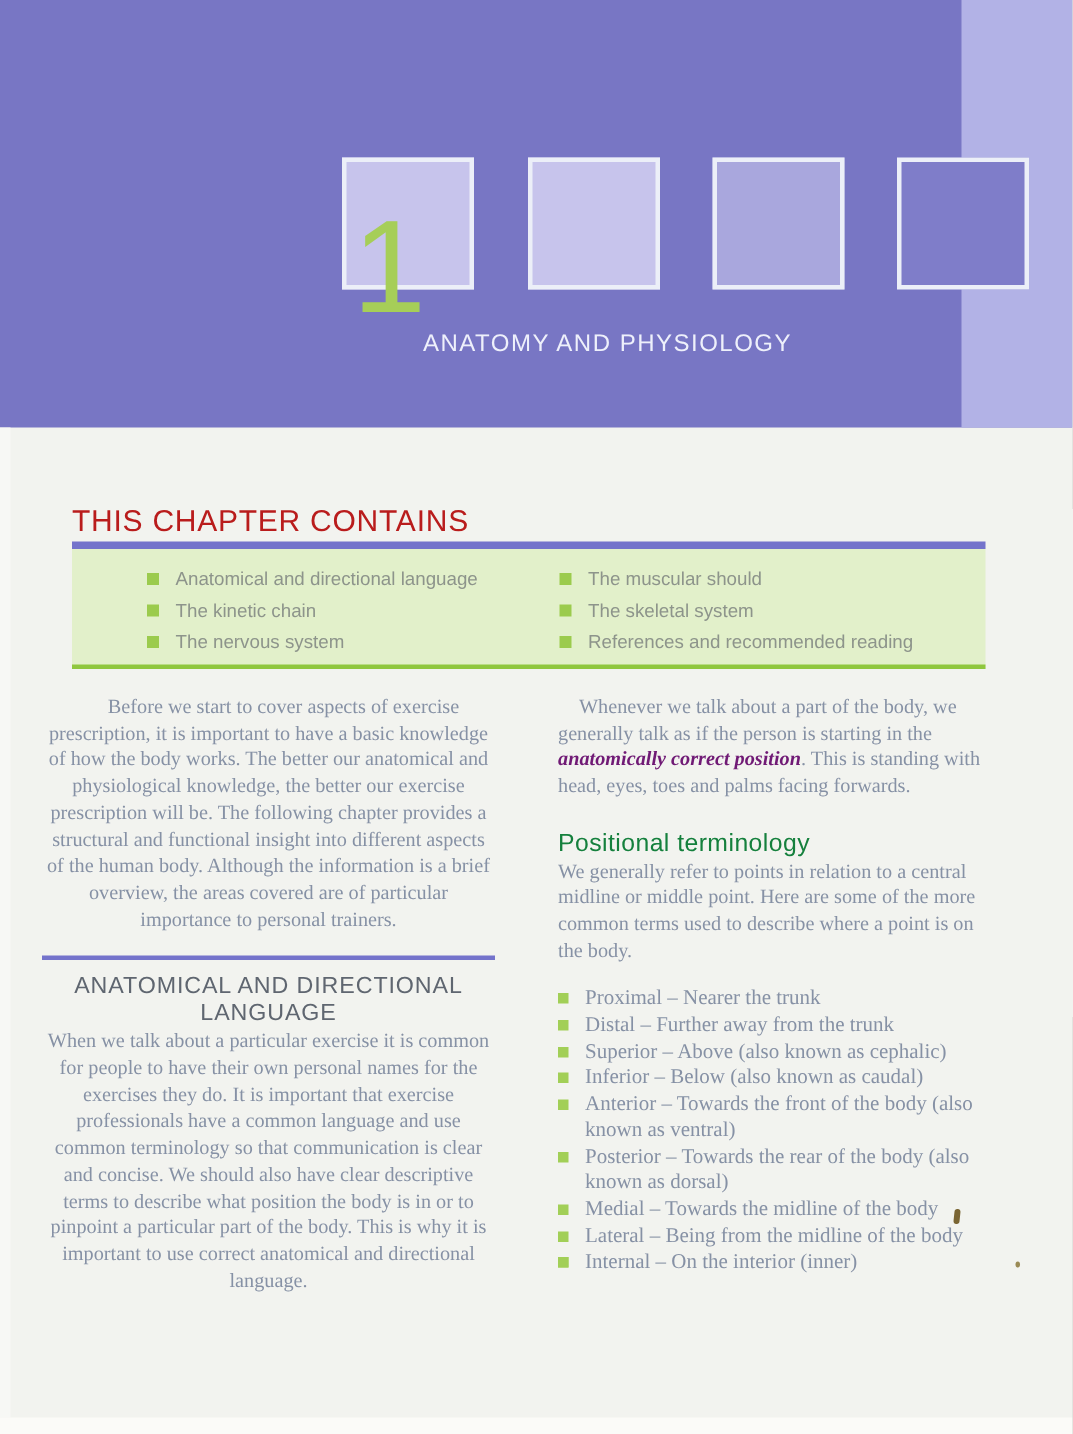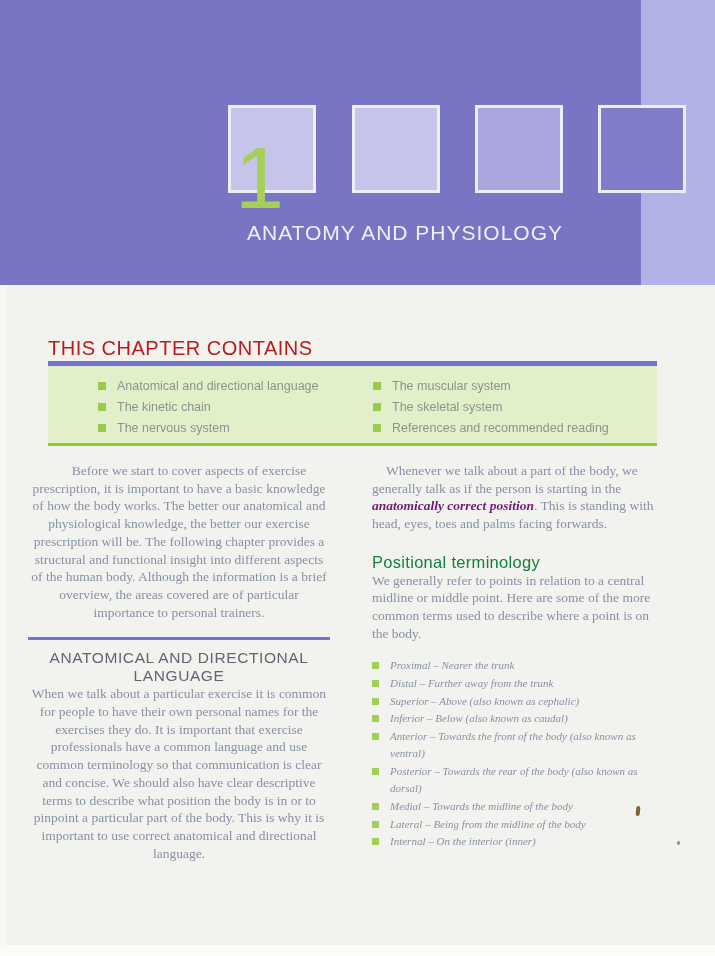--- a/index.html
+++ b/index.html
@@ -16,21 +16,21 @@
   .sq2{left:352px;background:#c7c4ec;}
   .sq3{left:475px;background:#a9a7dd;}
   .sq4{left:598px;background:#7f7dc9;}
   .chapter-num{
     position:absolute;left:4px;top:26px;
     font-family:"Liberation Sans",sans-serif;
     font-size:88px;line-height:1;font-weight:400;color:#a6ce58;
   }
   .header-title{
     position:absolute;left:225px;top:221px;width:360px;text-align:center;
-    font-size:21px;letter-spacing:1px;color:#eef0fb;font-weight:400;
+    font-size:16px;letter-spacing:1px;color:#eef0fb;font-weight:400;
   }
   
   .chapter-heading{
     position:absolute;left:48px;top:337px;
     font-size:20px;letter-spacing:.5px;color:#b91c1c;font-weight:400;
   }
   .purple-bar{position:absolute;left:48px;top:361px;width:609px;height:5px;background:#7473cb;}
   .contents-box{
     position:absolute;left:48px;top:366px;width:609px;height:80px;
     background:#e2f0ca;border-bottom:3px solid #8fc73e;box-sizing:border-box;
@@ -57,21 +57,21 @@
     font-size:15.5px;line-height:18px;letter-spacing:.6px;color:#5f6670;font-weight:400;
   }
   .section-body{margin-top:17px;}
   .bi{font-style:italic;font-weight:700;color:#701a75;}
   .sub-heading{
     margin-top:21px;font-family:"Liberation Sans",sans-serif;
     font-size:16.5px;letter-spacing:.3px;color:#15803d;font-weight:400;
   }
   .sub-body{margin-top:11px;}
   .terms{margin:15px 0 0 0;padding:0;list-style:none;}
-  .terms li{position:relative;padding-left:18px;font-size:11px;line-height:17.6px;color:#8691a5;font-style:italic;}
+  .terms li{position:relative;padding-left:18px;font-size:14px;line-height:17.6px;color:#8691a5;}
   .terms .gsq{width:7px;height:7px;top:5px;background:#a2cf57;}
   
   .speck1{position:absolute;left:636px;top:806px;width:4px;height:10px;
           background:#7a6533;border-radius:2px;transform:rotate(6deg);}
   .speck2{position:absolute;left:677px;top:841px;width:3px;height:4px;
           background:#9a8a55;border-radius:50%;}
   .bottom-band{position:absolute;left:0;bottom:0;width:715px;height:11px;background:#fbfbf8;}
   .left-band{position:absolute;left:0;top:285px;width:7px;height:660px;background:#f7f8f5;}
 </style>
 </head>
@@ -104,21 +104,21 @@
         <span>The kinetic chain</span>
       </li>
       <li>
         <span class="gsq"></span>
         <span>The nervous system</span>
       </li>
     </ul>
     <ul class="contents-list right">
       <li>
         <span class="gsq"></span>
-        <span>The muscular system</span>
+        <span>The muscular should</span>
       </li>
       <li>
         <span class="gsq"></span>
         <span>The skeletal system</span>
       </li>
       <li>
         <span class="gsq"></span>
         <span>References and recommended reading</span>
       </li>
     </ul>

